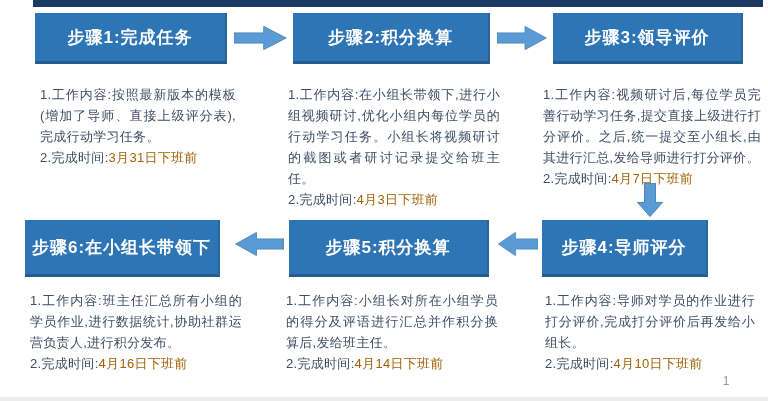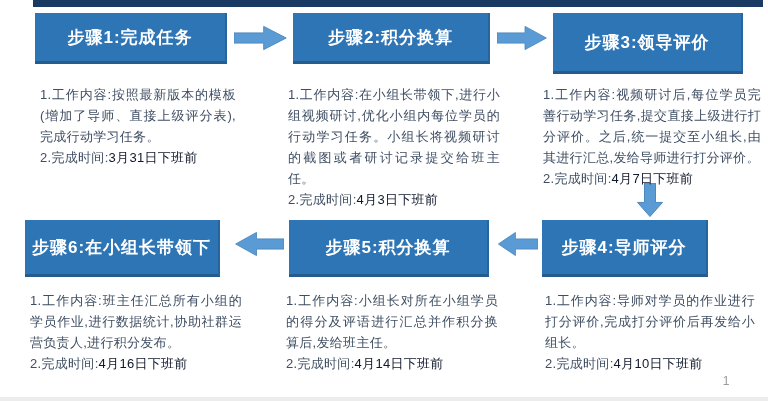--- a/index.html
+++ b/index.html
@@ -15,21 +15,21 @@
   }
   .box{
     position:absolute;background:#2E75B6;
     border-right:2px solid #28659C;border-bottom:3px solid #245C8D;
     display:flex;align-items:center;justify-content:center;
     color:#ffffff;font-weight:bold;font-size:17px;letter-spacing:1px;
     box-sizing:border-box;text-align:center;
   }
   .b1{left:35px;top:13px;width:192px;height:51px;}
   .b2{left:293px;top:13px;width:197px;height:51px;}
-  .b3{left:553px;top:13px;width:190px;height:61px;}
+  .b3{left:553px;top:13px;width:190px;height:51px;}
   .b4{left:542px;top:220px;width:166px;height:57px;}
   .b5{left:289px;top:220px;width:200px;height:57px;}
   .b6{left:25px;top:220px;width:195px;height:57px;}
   .arrow{position:absolute;}
   .arrow svg{display:block;width:100%;height:100%;}
   .a-r1{left:234px;top:25px;width:54px;height:26px;}
   .a-r2{left:497px;top:25px;width:51px;height:26px;}
   .a-down{left:636px;top:183px;width:28px;height:35px;}
   .a-l1{left:234px;top:231px;width:50px;height:26px;}
   .a-l2{left:497px;top:231px;width:41px;height:26px;}
@@ -37,21 +37,21 @@
     position:absolute;color:#3F4E63;font-size:13px;font-weight:normal;
     line-height:21px;letter-spacing:0.3px;
   }
   .desc .content-line{text-align:justify;}
   .d1{left:40px;top:84px;width:196px;}
   .d2{left:288px;top:84px;width:212px;}
   .d3{left:543px;top:84px;width:218px;}
   .d4{left:545px;top:290px;width:210px;}
   .d5{left:286px;top:290px;width:212px;}
   .d6{left:30px;top:290px;width:212px;}
-  .time{color:#0f172a;margin-top:40px;}
+  .time{color:#a16207;margin-top:40px;}
   .page-num{
     position:absolute;left:716px;top:374px;width:20px;text-align:center;
     color:#9A9A9A;font-size:12px;
   }
 </style>
 </head>
 <body>
 
 <div class="slide">
 

